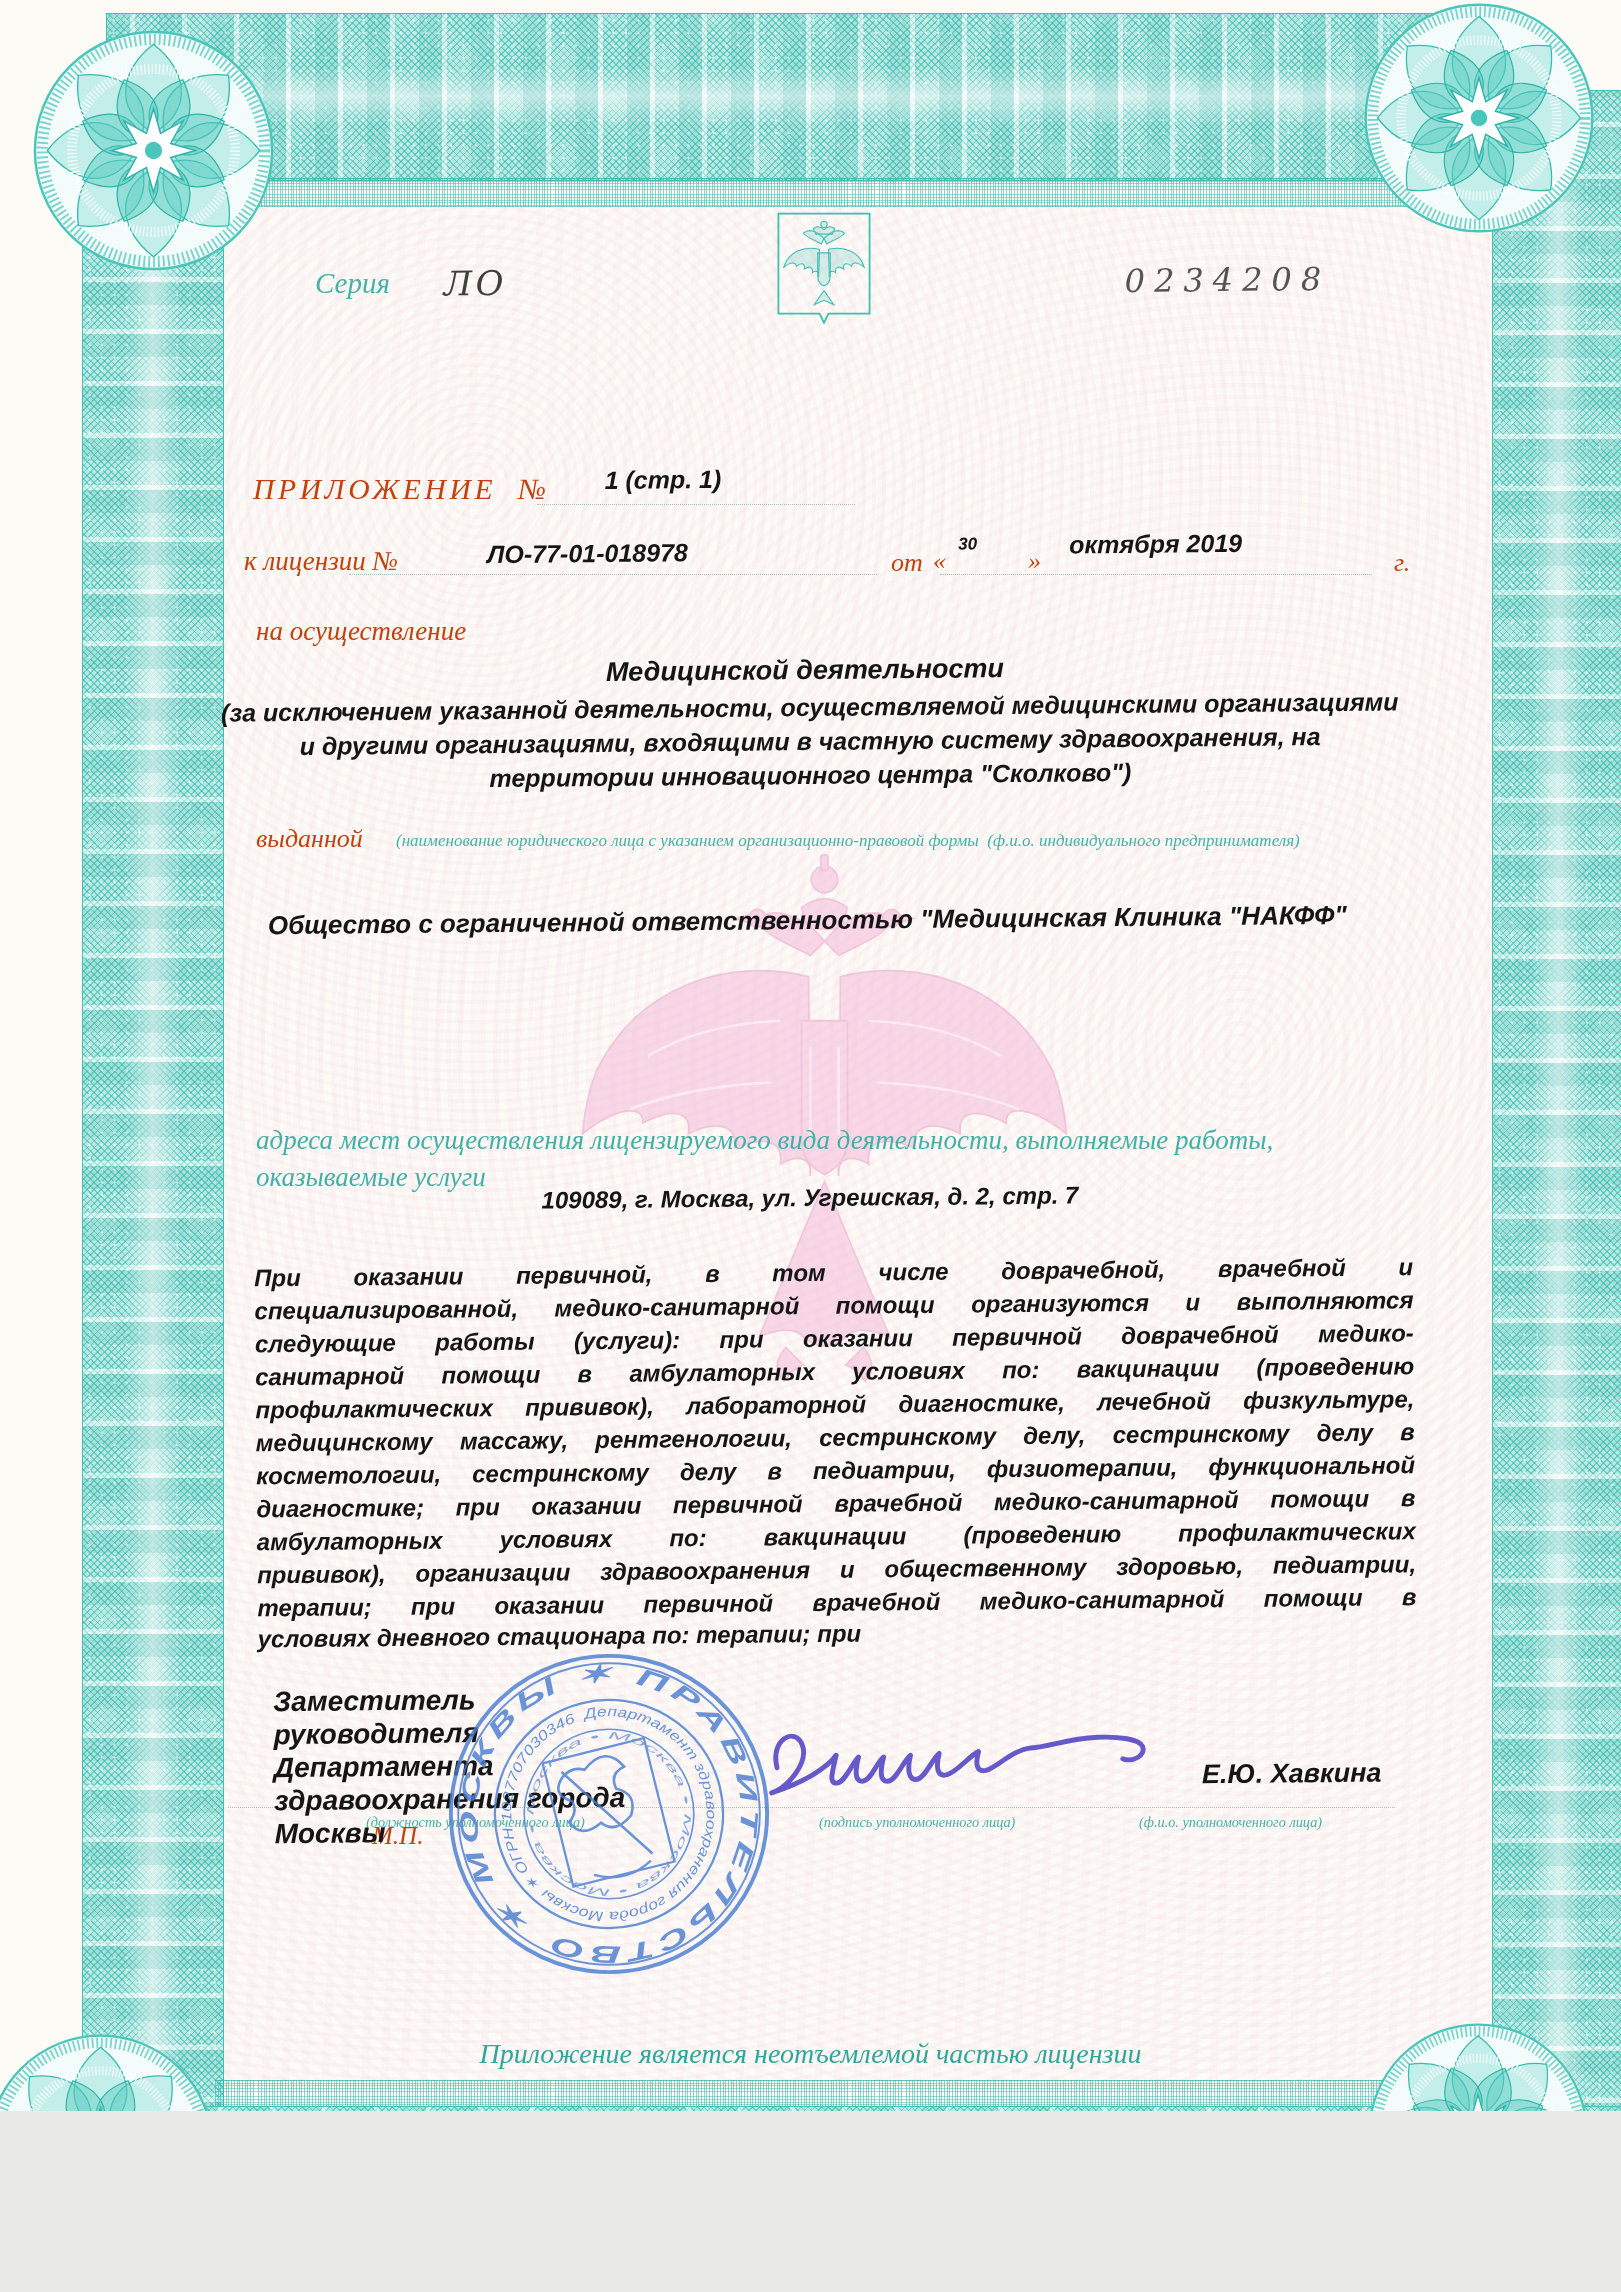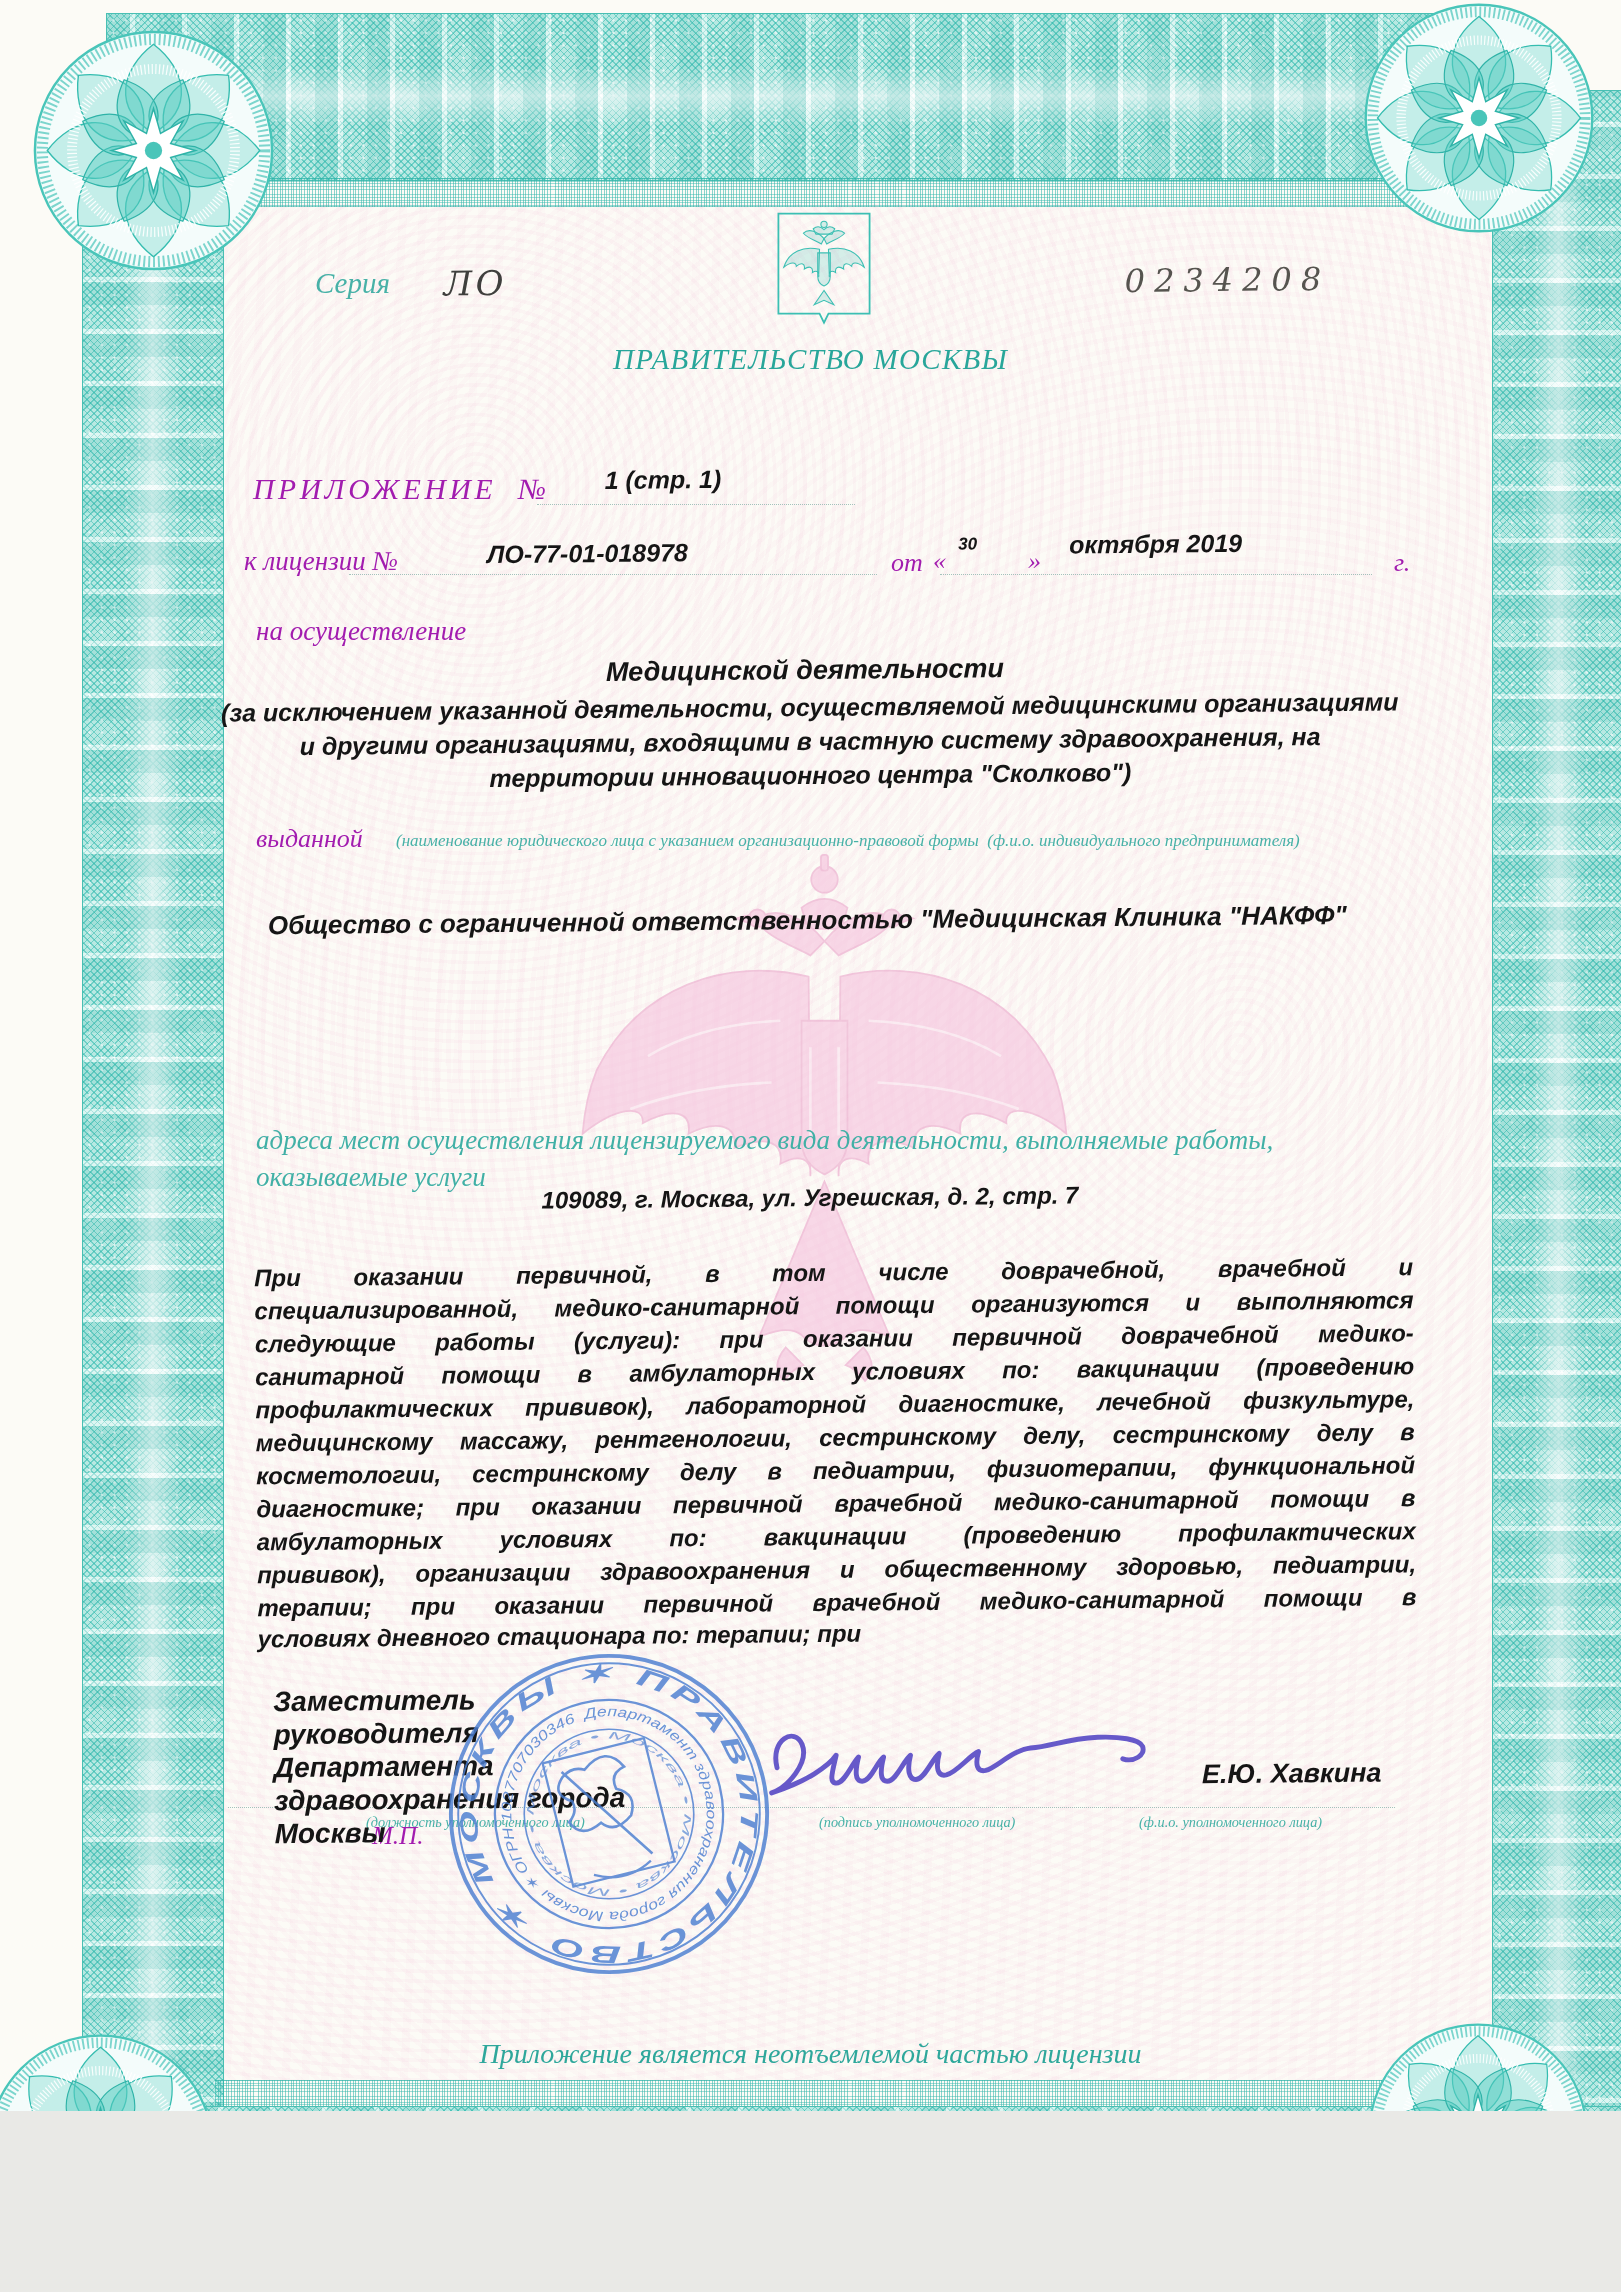--- a/index.html
+++ b/index.html
@@ -43,21 +43,21 @@
     background:
       repeating-radial-gradient(circle at 20% 15%, rgba(238,160,200,.07) 0 3.6px, transparent 3.6px 9.9px),
       repeating-radial-gradient(circle at 80% 45%, rgba(238,160,200,.055) 0 4.5px, transparent 4.5px 11.6px),
       repeating-linear-gradient(93deg, rgba(240,175,208,.05) 0 8px, transparent 8px 19.7px);
   }
   .watermark{position:absolute;z-index:1;left:536px;top:853px;width:577px;height:618px;opacity:.62;}
   
   .form-layer,.overprint-layer{position:absolute;inset:0;z-index:3;}
   .overprint-layer{transform:rotate(-0.55deg);transform-origin:811px 1254px;z-index:4;}
   .t{position:absolute;white-space:pre;}
-  .teal{color:#a21caf;}
+  .teal{color:#c2410c;}
   .teal-lt{color:#47b1a7;}
   .black{color:#151515;font-family:"Liberation Sans",sans-serif;font-weight:bold;}
   .dots{position:absolute;height:0;border-top:1.8px dotted #95b9b3;opacity:.85;}
   .center{left:0;width:1621px;text-align:center;}
   .prewrap{white-space:pre-line;}
   .works{
     text-align:justify;text-align-last:justify;white-space:pre-line;
     line-height:33px;
   }
   .works-last{text-align:left;line-height:33px;}
@@ -147,21 +147,20 @@
       <path d="M100,290 q70,-26 160,-30"></path>
         <path d="M540,290 q-70,-26 -160,-30"></path>
       <path d="M304,220 v100"></path>
         <path d="M336,220 v100"></path>
     </g>
   </svg>
 
   <div class="form-layer">
     <div class="t teal-lt" style="left:315px;top:267px;font-size:29px;">Серия</div>
 
-    <div class="t center teal" style="top:343px;font-size:29px;font-weight:500;letter-spacing:1.3px;color:#28a69a;">ПРАВИТЕЛЬСТВО МОСКВЫ</div>
 
     <div class="t teal" style="left:253px;top:473px;font-size:29.6px;letter-spacing:3.6px;">ПРИЛОЖЕНИЕ  №</div>
     <div class="dots" style="left:537px;top:504px;width:318px;"></div>
 
     <div class="t teal" style="left:244px;top:546px;font-size:27px;">к лицензии №</div>
     <div class="dots" style="left:349px;top:574px;width:528px;"></div>
     <div class="t teal" style="left:891px;top:548px;font-size:26px;">от</div>
     <div class="t teal" style="left:933px;top:546px;font-size:26px;">«</div>
     <div class="t teal" style="left:1028px;top:546px;font-size:26px;">»</div>
     <div class="dots" style="left:940px;top:574px;width:432px;"></div>

